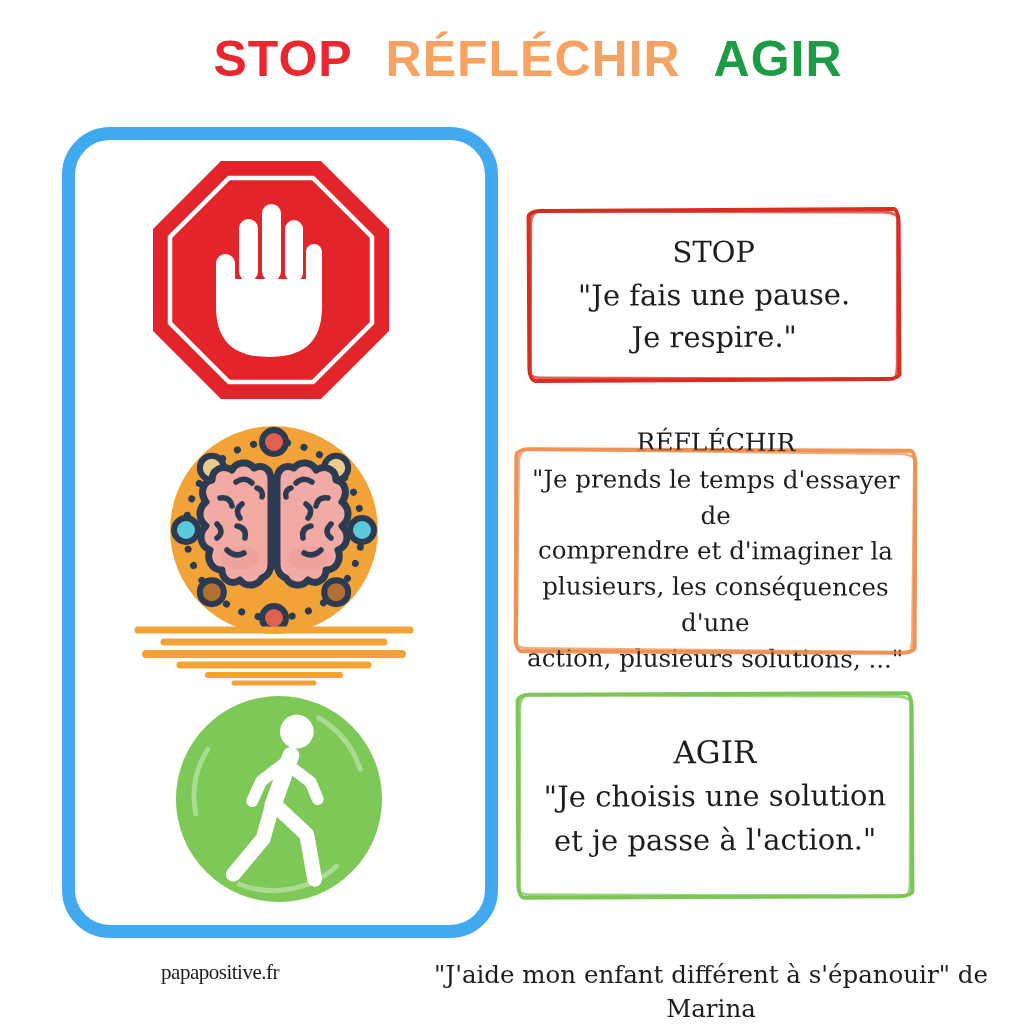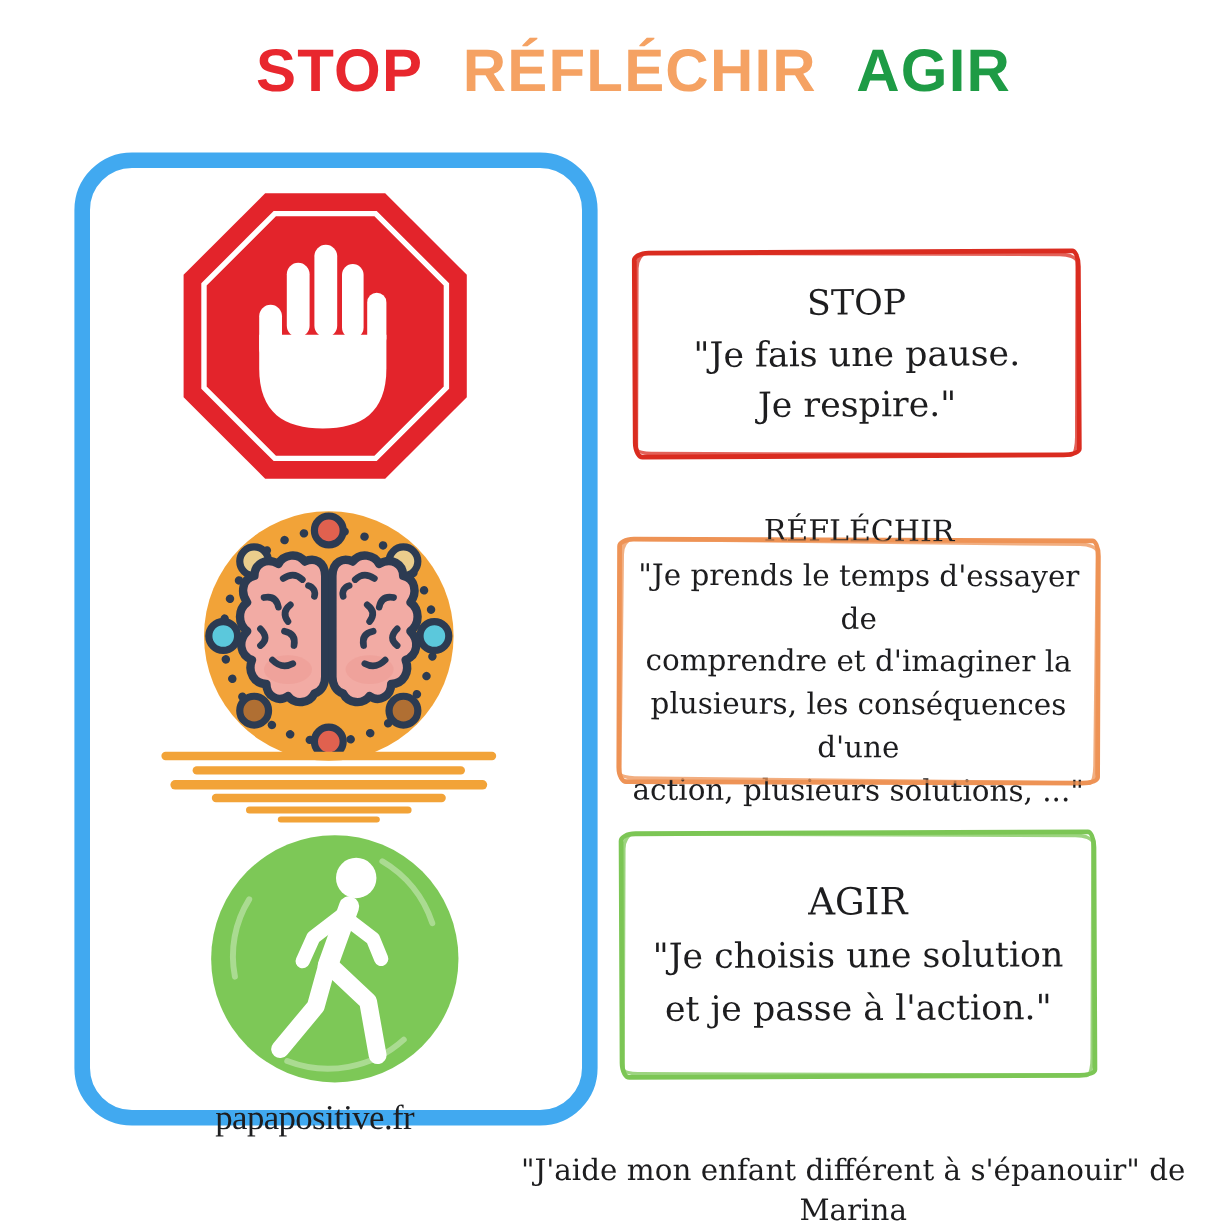--- a/index.html
+++ b/index.html
@@ -31,22 +31,22 @@
   #card-stop{--c:#DA2C20;left:527px;top:208px;width:374px;height:174px;transform:rotate(-.3deg);
              font-size:29px;line-height:1.48;}
   #card-reflechir{--c:#EE9356;left:514px;top:448px;width:403px;height:206px;transform:rotate(.2deg);
              font-size:24.5px;line-height:1.46;}
   #card-agir{--c:#7CC655;left:516px;top:692px;width:398px;height:207px;transform:rotate(-.25deg);
              font-size:29px;line-height:1.5;}
   #card-reflechir .card-heading{font-size:25px;}
   #card-agir .card-heading{font-size:31px;}
 
   
-  .site{position:absolute;left:95px;top:916px;width:250px;text-align:right;
-        font-family:"Liberation Serif", serif;font-size:29px;letter-spacing:-.5px;}
+  .site{position:absolute;left:95px;top:960px;width:250px;text-align:center;
+        font-family:"Liberation Serif", serif;font-size:21px;letter-spacing:-.5px;}
   .credit{position:absolute;left:398px;top:958px;width:626px;text-align:center;
         font-size:24.5px;line-height:1.38;}
 </style>
 </head>
 <body>
 
 <div id="canvas">
 
   <div class="title">
     <span style="color:#E8272E">STOP</span>

